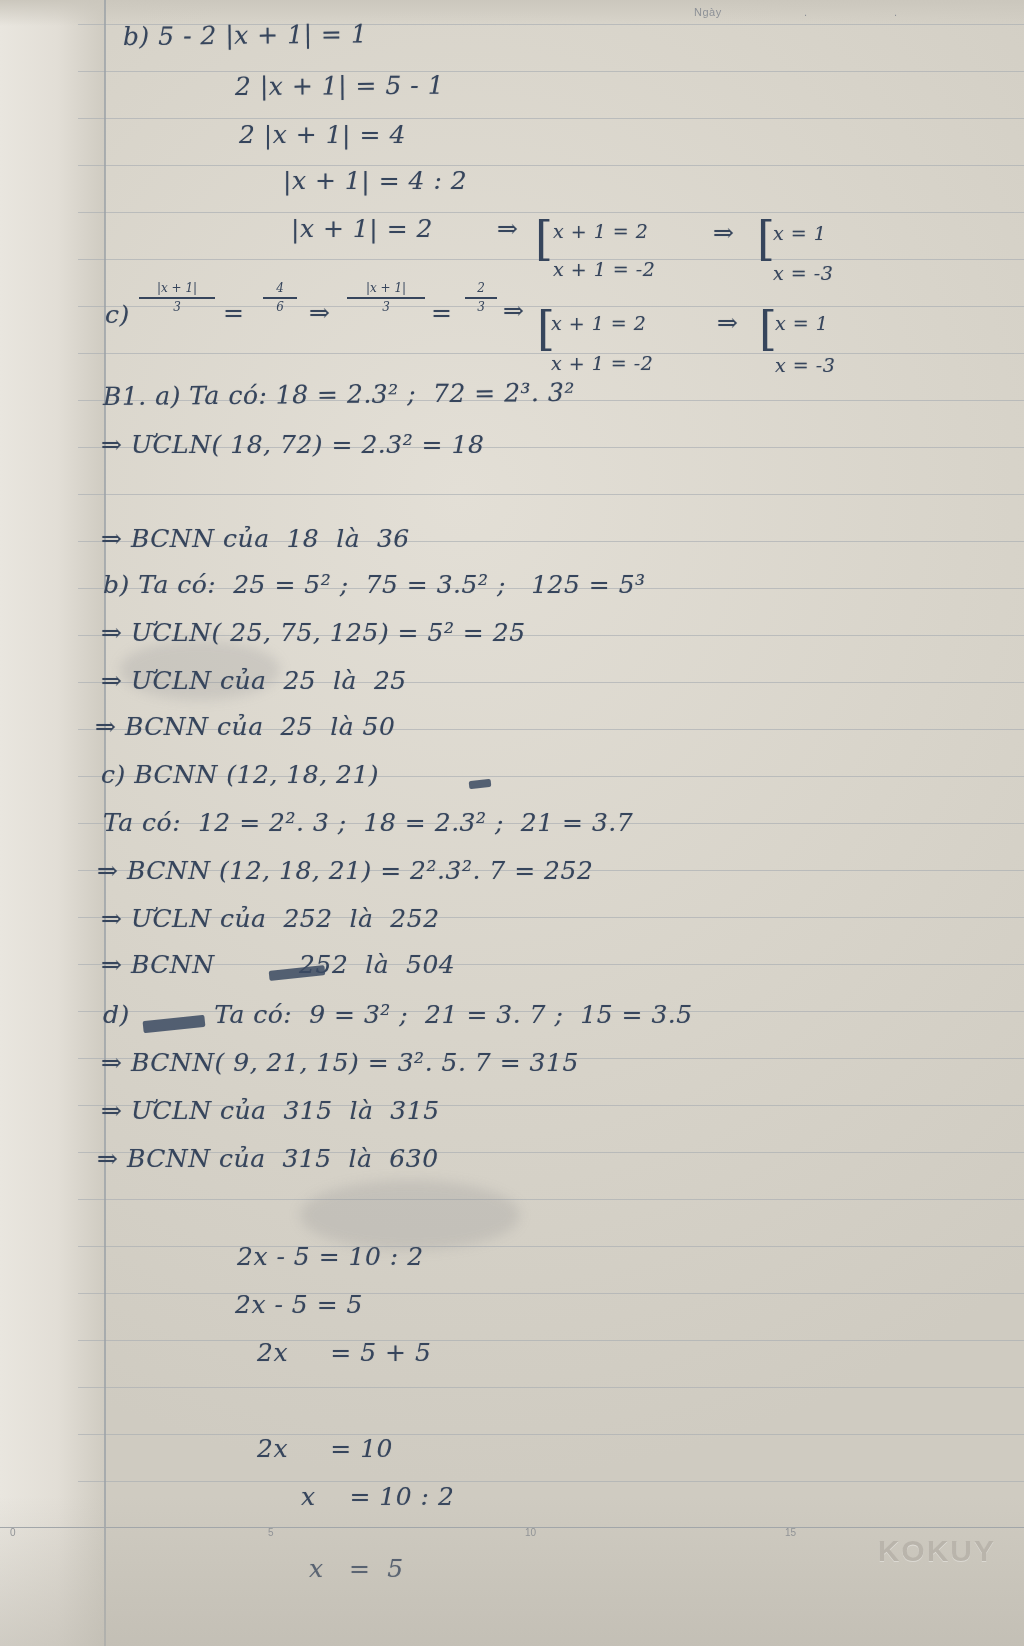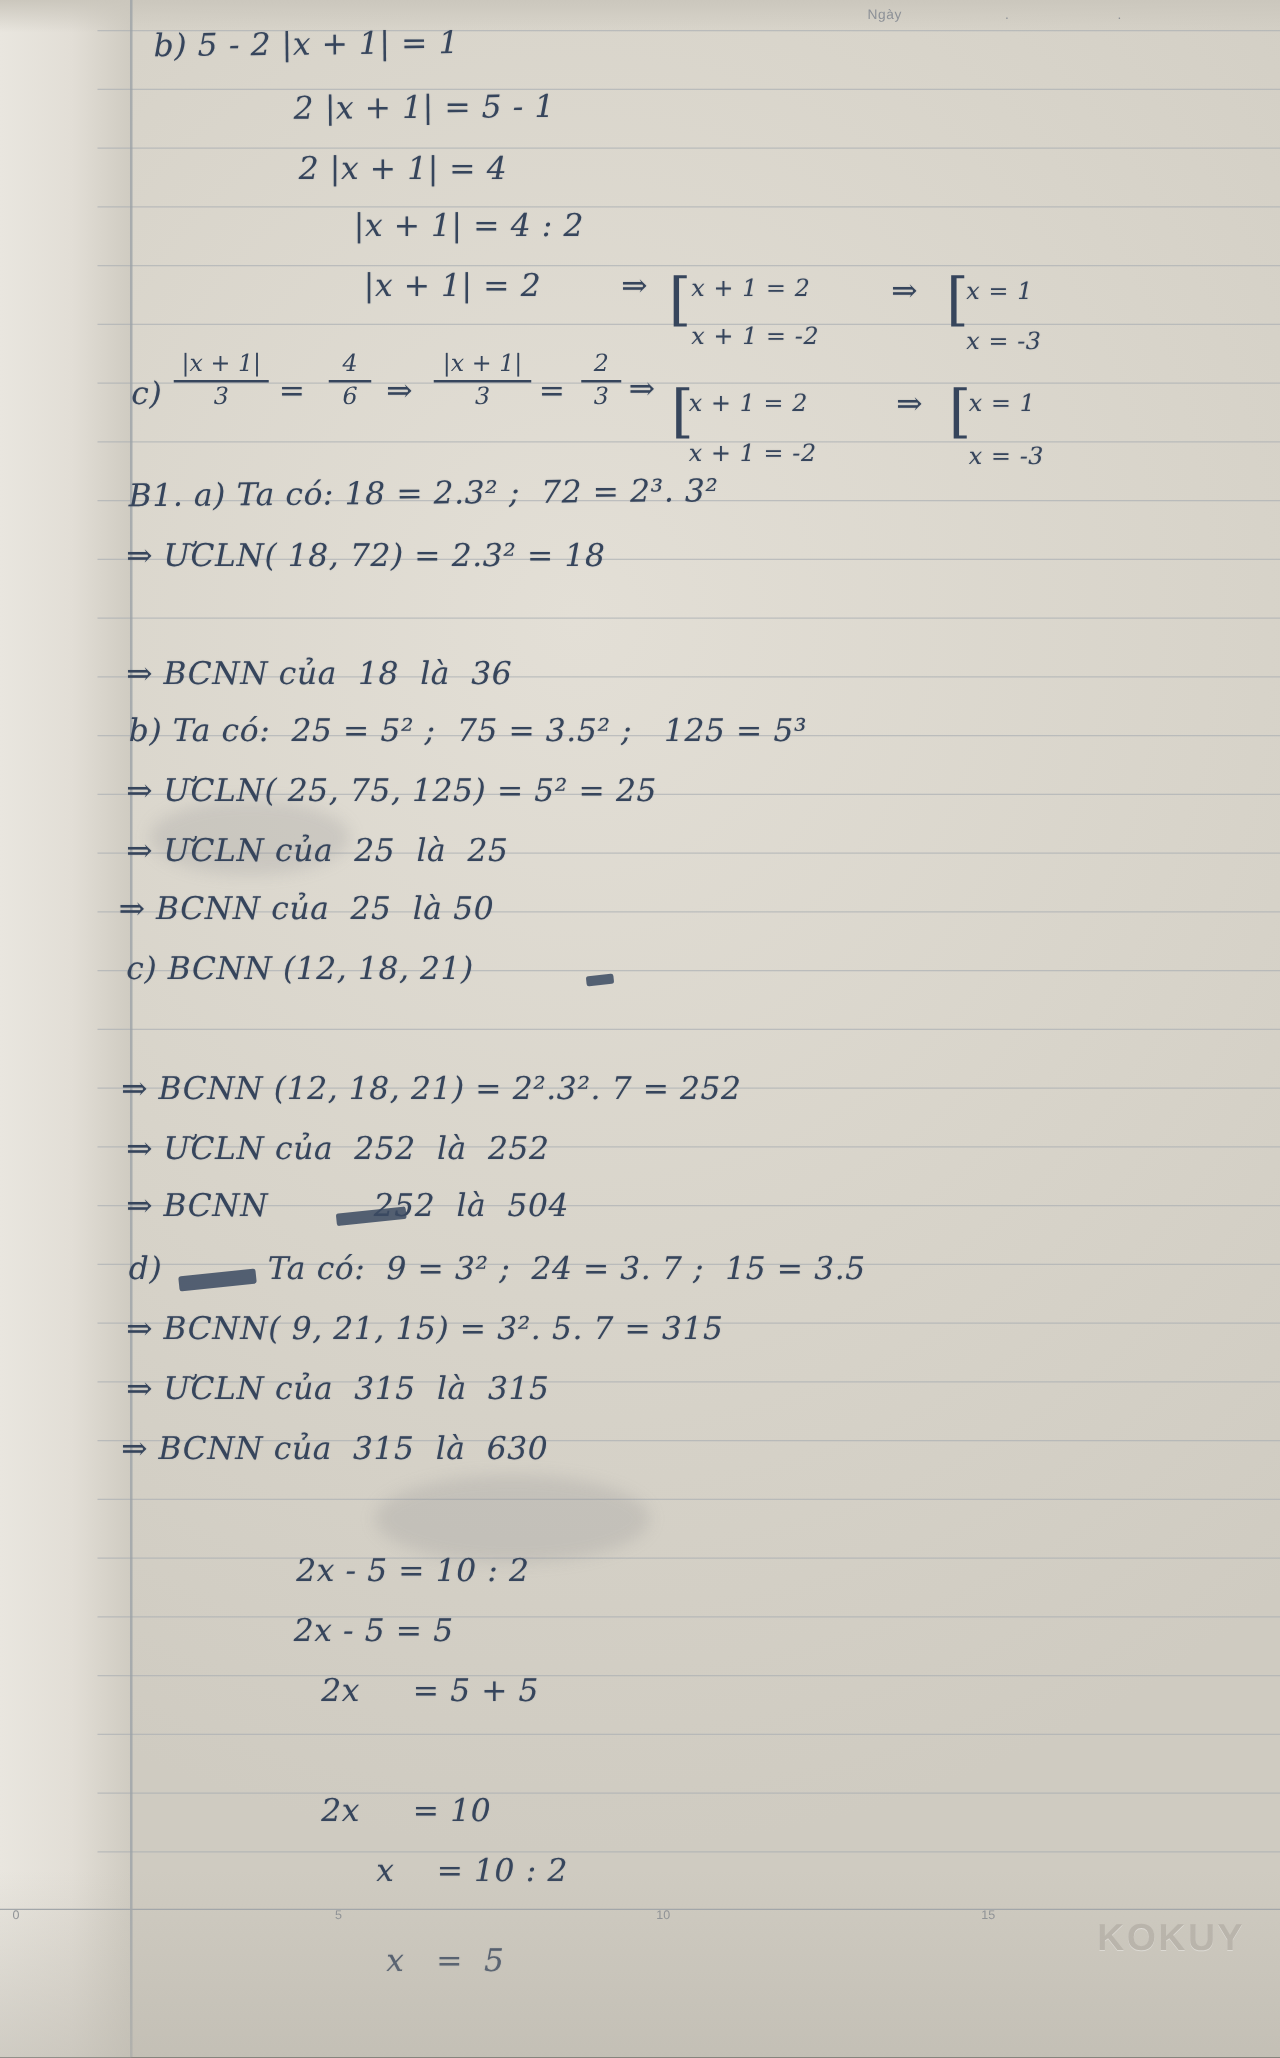--- a/index.html
+++ b/index.html
@@ -123,21 +123,21 @@
     text-shadow: 0 0 1px rgba(54,69,92,.35);
   }
   .l  { font-size: 25px; }
   .sm { font-size: 19px; }
   .frac {
     position: absolute;
     font-family: "DejaVu Serif", serif;
     font-style: italic;
     color: #36455c;
     text-align: center;
-    font-size: 19px;
+    font-size: 12px;
     line-height: 1.05;
   }
   .frac .bar {
     height: 2px;
     background: #36455c;
     margin: 2px 0;
   }
   .bracket {
     position: absolute;
     font-family: "DejaVu Serif", serif;
@@ -267,26 +267,27 @@
     <span class="hw l" style="left:84px; top:430px;">⇒ ƯCLN( 18, 72) = 2.3² = 18</span>
     <span class="hw l" style="left:84px; top:524px;">⇒ BCNN của  18  là  36</span>
 
     <span class="hw l" style="left:86px; top:570px;">b) Ta có:  25 = 5² ;  75 = 3.5² ;   125 = 5³</span>
     <span class="hw l" style="left:84px; top:618px;">⇒ ƯCLN( 25, 75, 125) = 5² = 25</span>
     <span class="hw l" style="left:84px; top:666px;">⇒ ƯCLN của  25  là  25</span>
     <span class="hw l" style="left:78px; top:712px;">⇒ BCNN của  25  là 50</span>
 
     <span class="hw l" style="left:84px; top:760px;">c) BCNN (12, 18, 21)</span>
     <div class="scribble" style="left:452px; top:780px; width:22px; height:8px;"></div>
+    <span class="hw l" style="left:86px; top:808px;">Ta có:  12 = 2². 3 ;  18 = 2.3² ;  21 = 3.7</span>
     <span class="hw l" style="left:80px; top:856px;">⇒ BCNN (12, 18, 21) = 2².3². 7 = 252</span>
     <span class="hw l" style="left:84px; top:904px;text-align:center;">⇒ ƯCLN của  252  là  252</span>
     <span class="hw l" style="left:84px; top:950px;">⇒ BCNN          252  là  504</span>
     <div class="scribble" style="left:252px; top:968px; width:56px; height:10px;"></div>
 
-    <span class="hw l" style="left:86px; top:1000px;">d)          Ta có:  9 = 3² ;  24 = 3. 7 ;  15 = 3.5</span>
+    <span class="hw l" style="left:86px; top:1000px;">d)          Ta có:  9 = 3² ;  21 = 3. 7 ;  15 = 3.5</span>
     <div class="scribble" style="left:126px; top:1018px; width:62px; height:12px;"></div>
     <span class="hw l" style="left:84px; top:1048px;">⇒ BCNN( 9, 21, 15) = 3². 5. 7 = 315</span>
     <span class="hw l" style="left:84px; top:1096px;">⇒ ƯCLN của  315  là  315</span>
     <span class="hw l" style="left:80px; top:1144px;">⇒ BCNN của  315  là  630</span>
 
     <span class="hw l" style="left:220px; top:1242px;">2x - 5 = 10 : 2</span>
     <span class="hw l" style="left:218px; top:1290px;">2x - 5 = 5</span>
     <span class="hw l" style="left:240px; top:1338px;">2x     = 5 + 5</span>
     <span class="hw l" style="left:240px; top:1434px;">2x     = 10</span>
     <span class="hw l" style="left:284px; top:1482px;">x    = 10 : 2</span>

